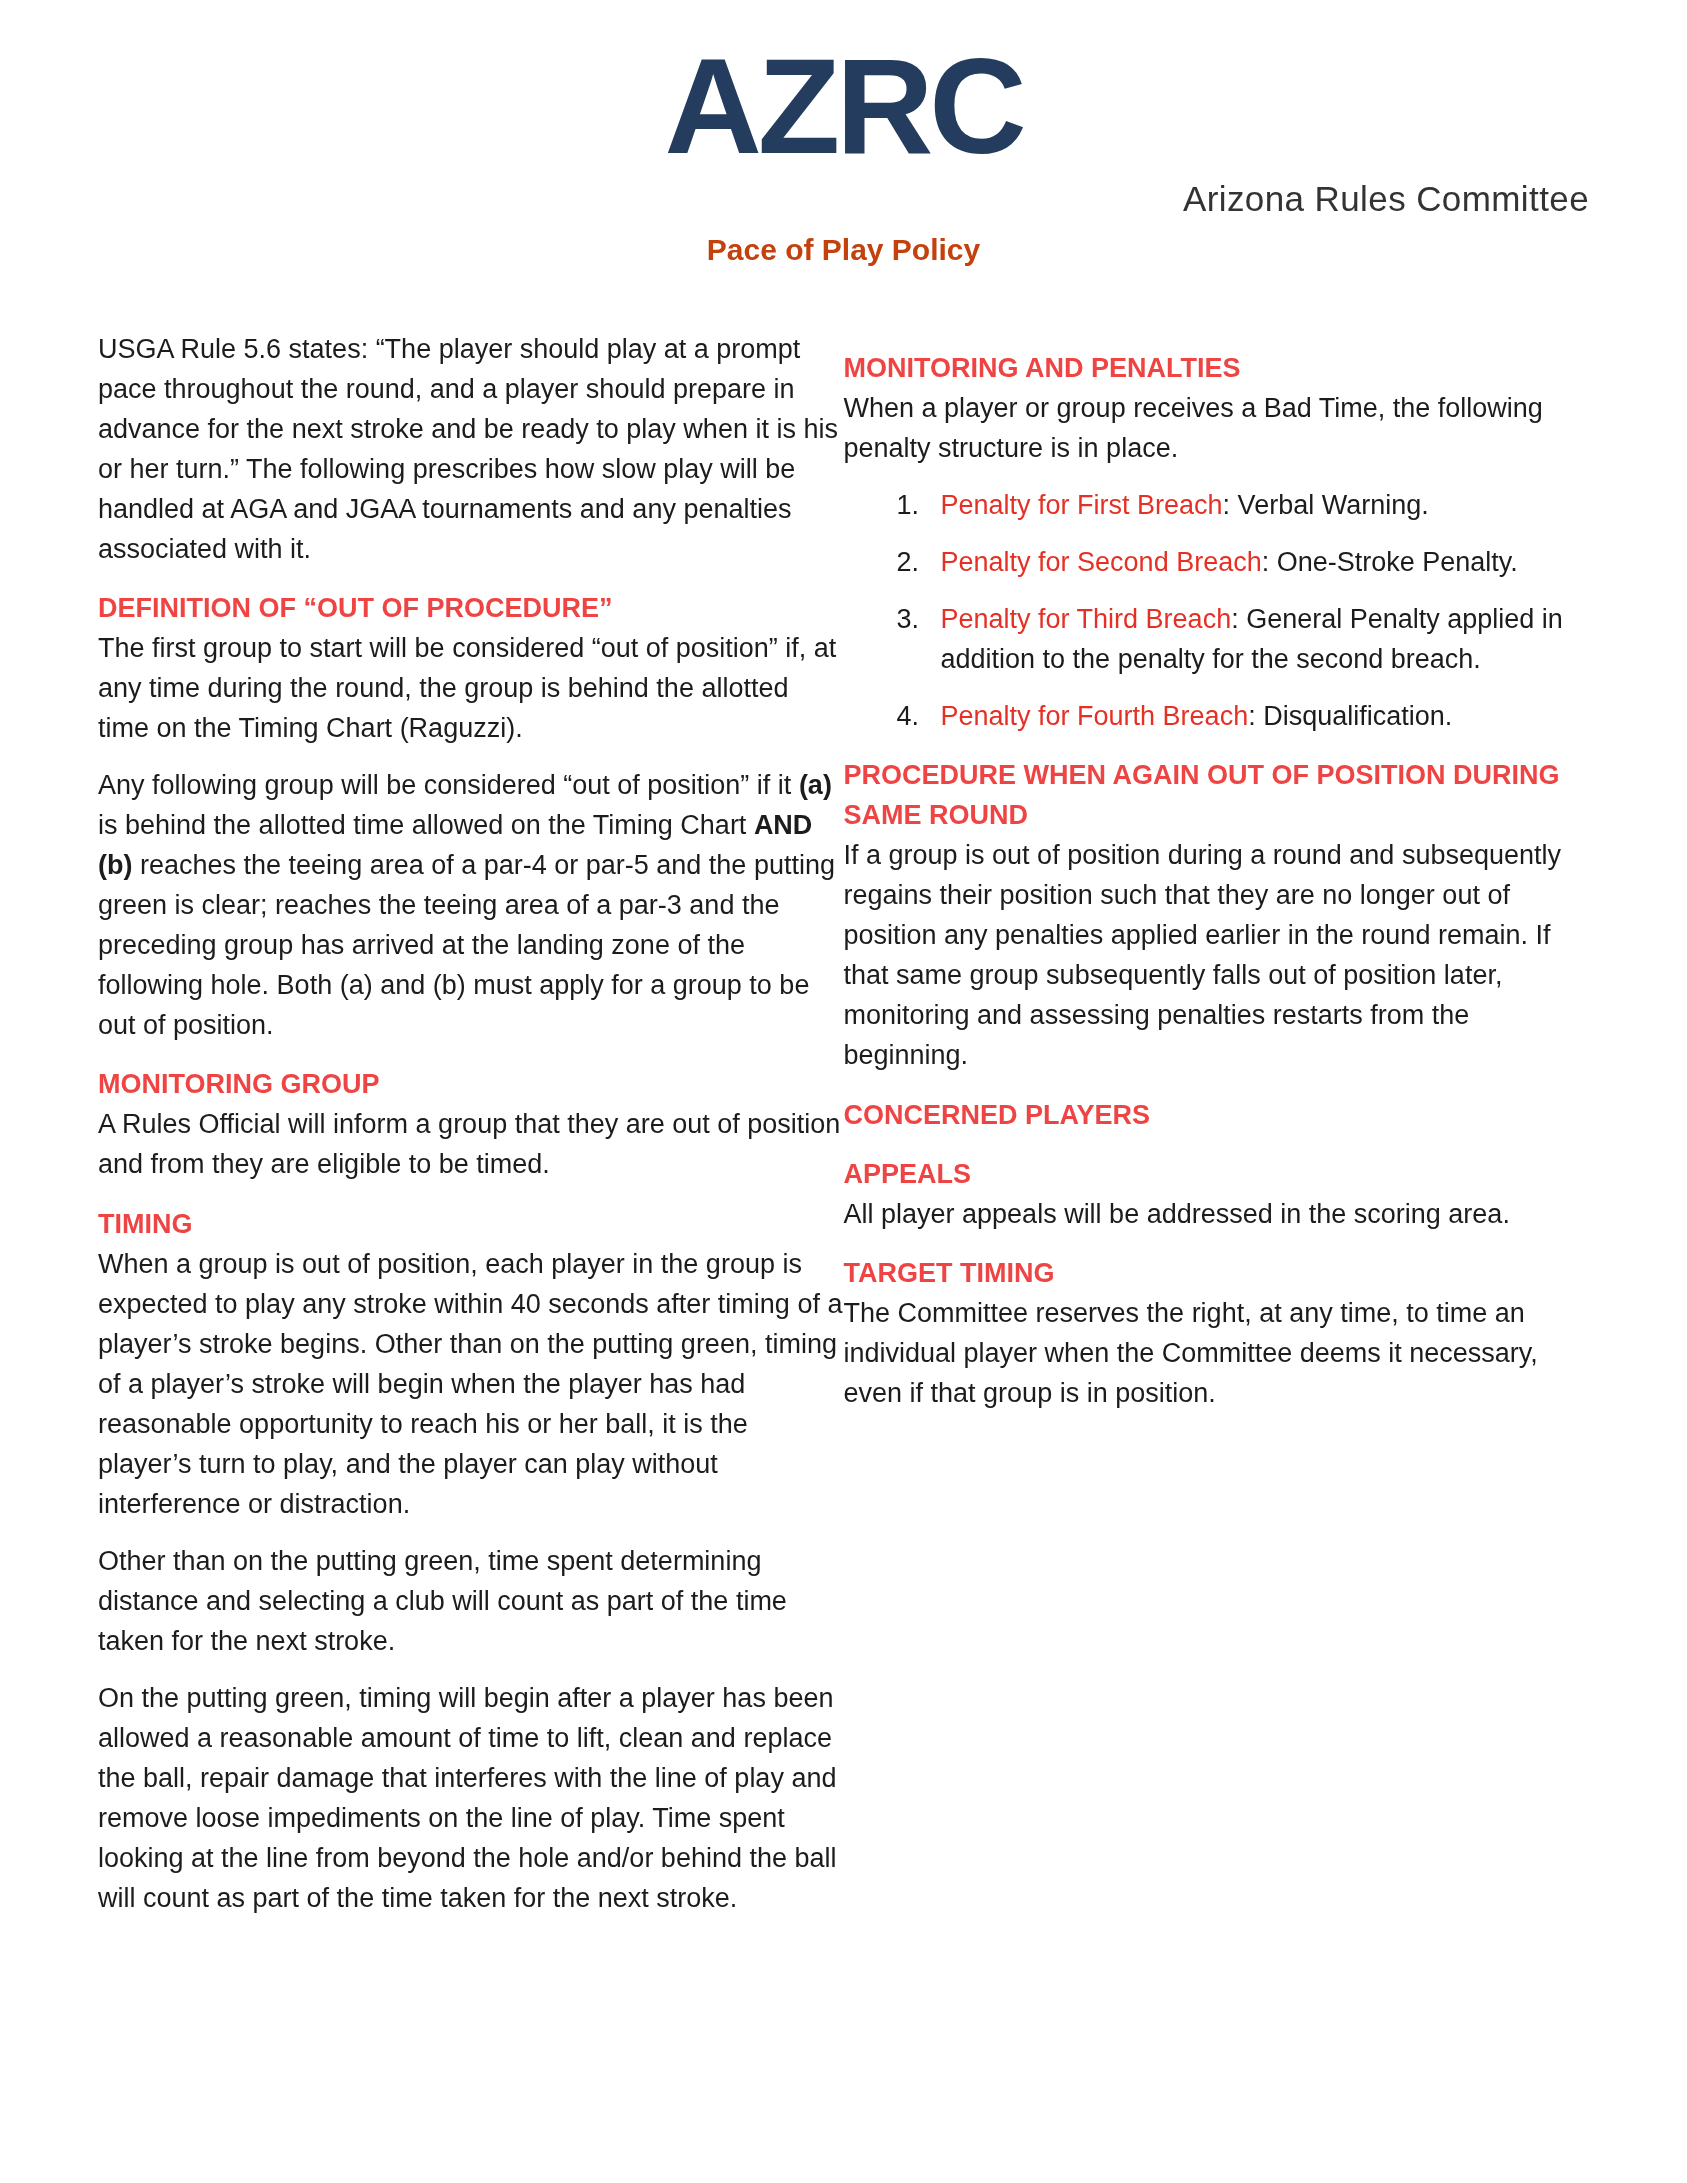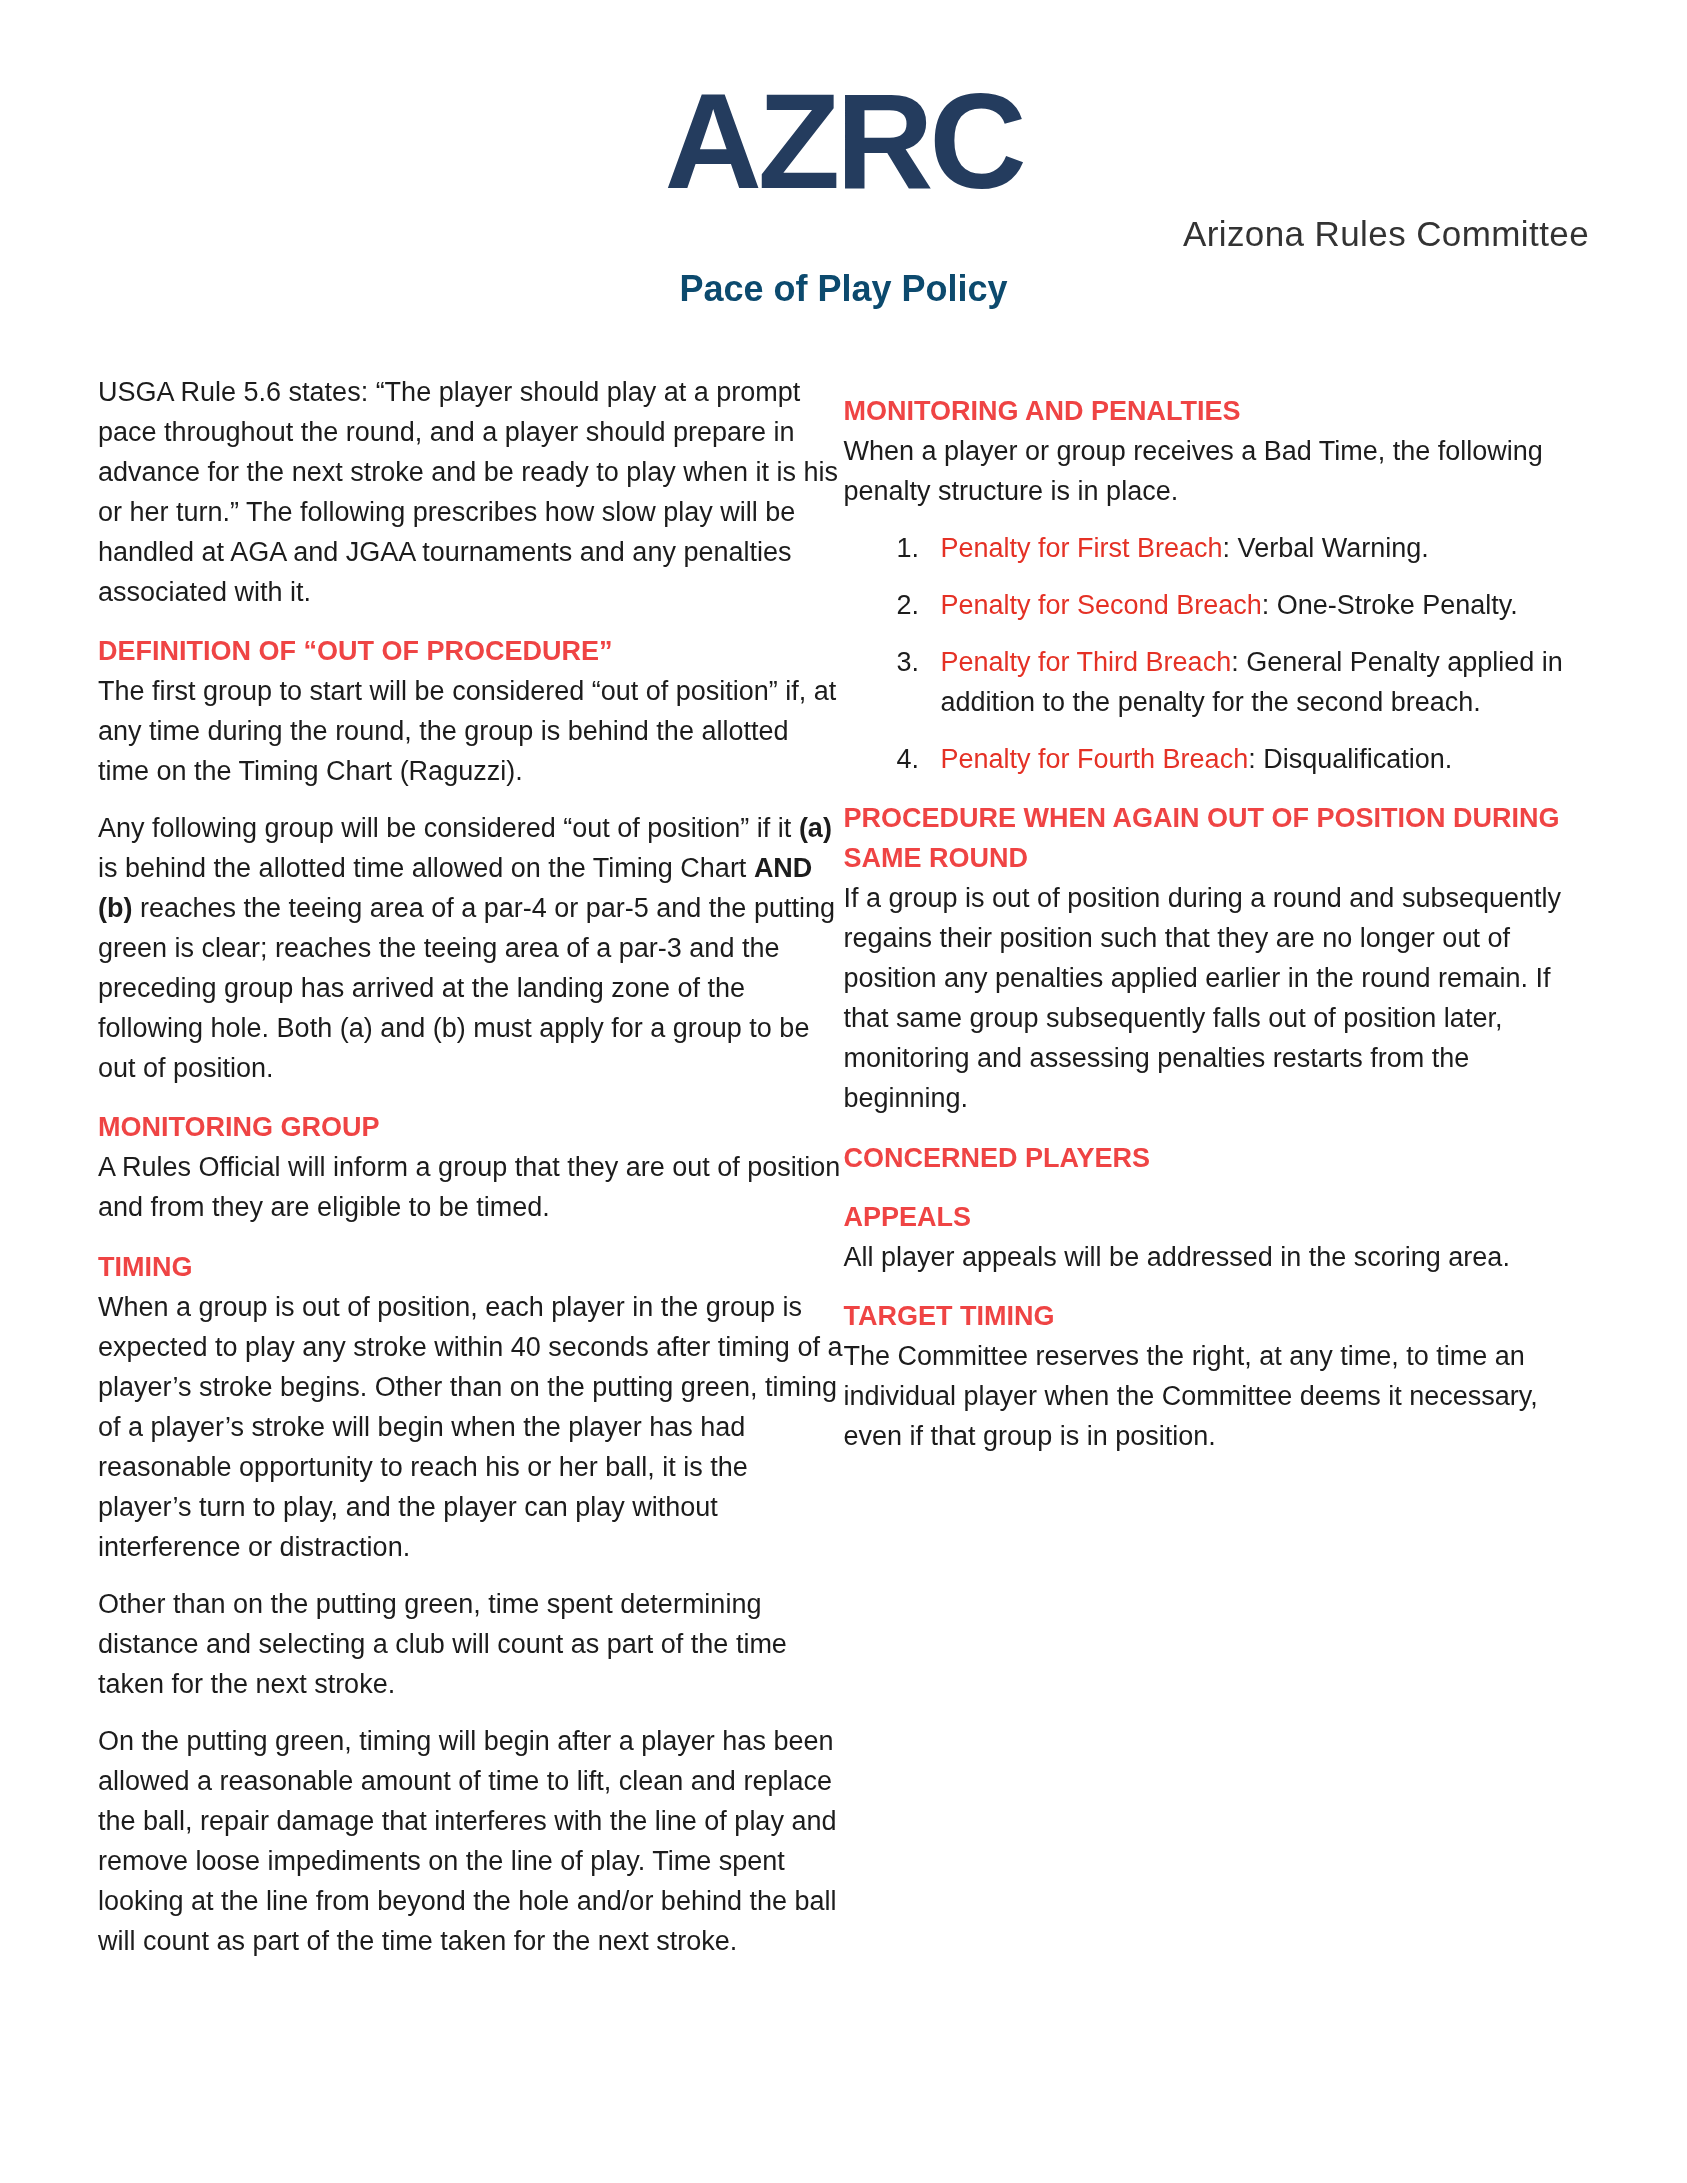--- a/index.html
+++ b/index.html
@@ -12,41 +12,41 @@
     width:1687px;
     font-family:"Liberation Sans", sans-serif;
     color:var(--ink);
     -webkit-font-smoothing:antialiased;
   }
   .page{
     width:1687px;
     min-height:2183px;
     box-sizing:border-box;
     background:#ffffff;
-    padding:74px 98px 67px 98px;
+    padding:39px 98px 67px 98px;
   }
   .doc-header{text-align:center;}
   .logo{
     font-size:135px;
     font-weight:bold;
     color:var(--navy);
     letter-spacing:-4.2px;
     line-height:1;
   }
   .org{
     font-size:35px;
     color:#333333;
     margin-top:5px;
     letter-spacing:0.4px;
     text-align:right;
   }
   .doc-title{
-    font-size:36px;
+    font-size:30px;
     font-weight:bold;
-    color:#0c4a6e;
+    color:#c2410c;
     margin:13.5px 0 0 0;
   }
   .columns{
     display:flex;
     margin-top:62px;
   }
   .col{
     flex:1;
     min-width:0;
     font-size:27px;

